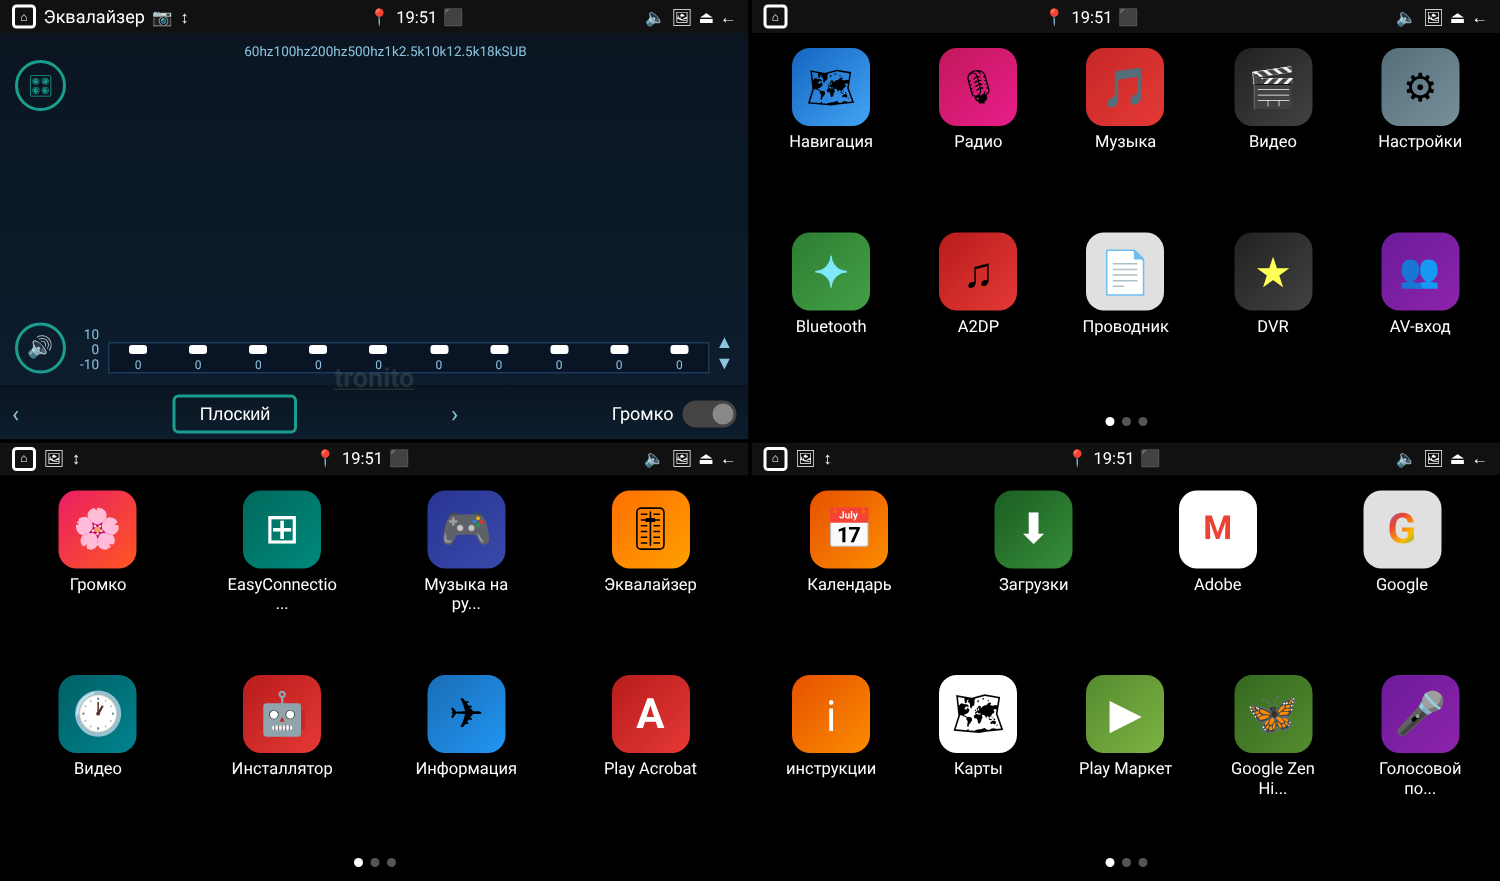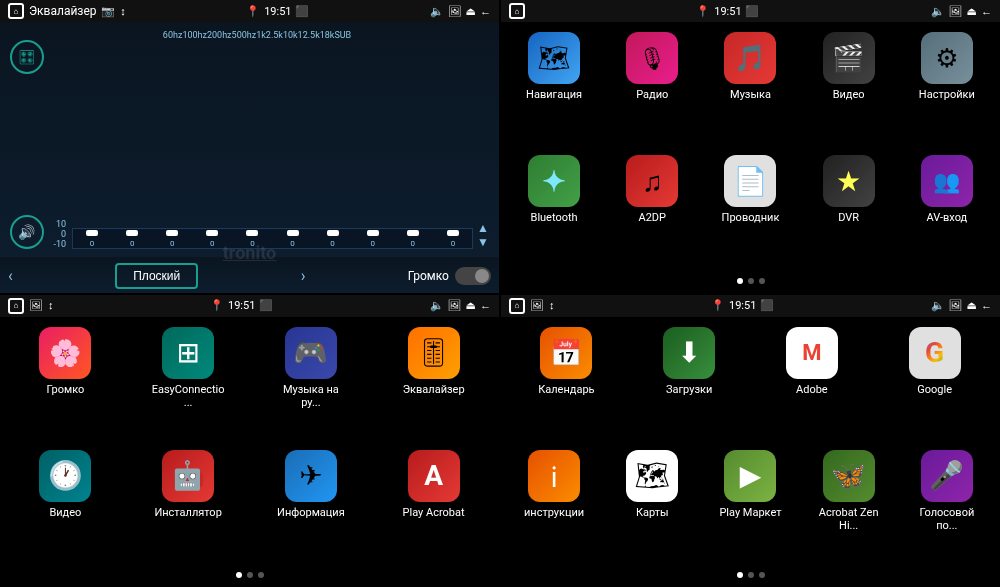--- a/index.html
+++ b/index.html
@@ -625,21 +625,21 @@
       <div class="app-item">
         <div class="app-icon ic-maps" style="font-size:28px;">🗺</div>
         <span class="app-label">Карты</span>
       </div>
       <div class="app-item">
         <div class="app-icon ic-lime" style="color:#fff;font-size:28px;">▶</div>
         <span class="app-label">Play Маркет</span>
       </div>
       <div class="app-item">
         <div class="app-icon ic-season" style="font-size:28px;">🦋</div>
-        <span class="app-label">Acrobat Zen Hi...</span>
+        <span class="app-label">Google Zen Hi...</span>
       </div>
       <div class="app-item">
         <div class="app-icon ic-purple" style="font-size:28px;">🎤</div>
         <span class="app-label">Голосовой по...</span>
       </div>
     </div>
     <div class="page-dots">
       <div class="page-dot active"></div>
       <div class="page-dot"></div>
       <div class="page-dot"></div>

